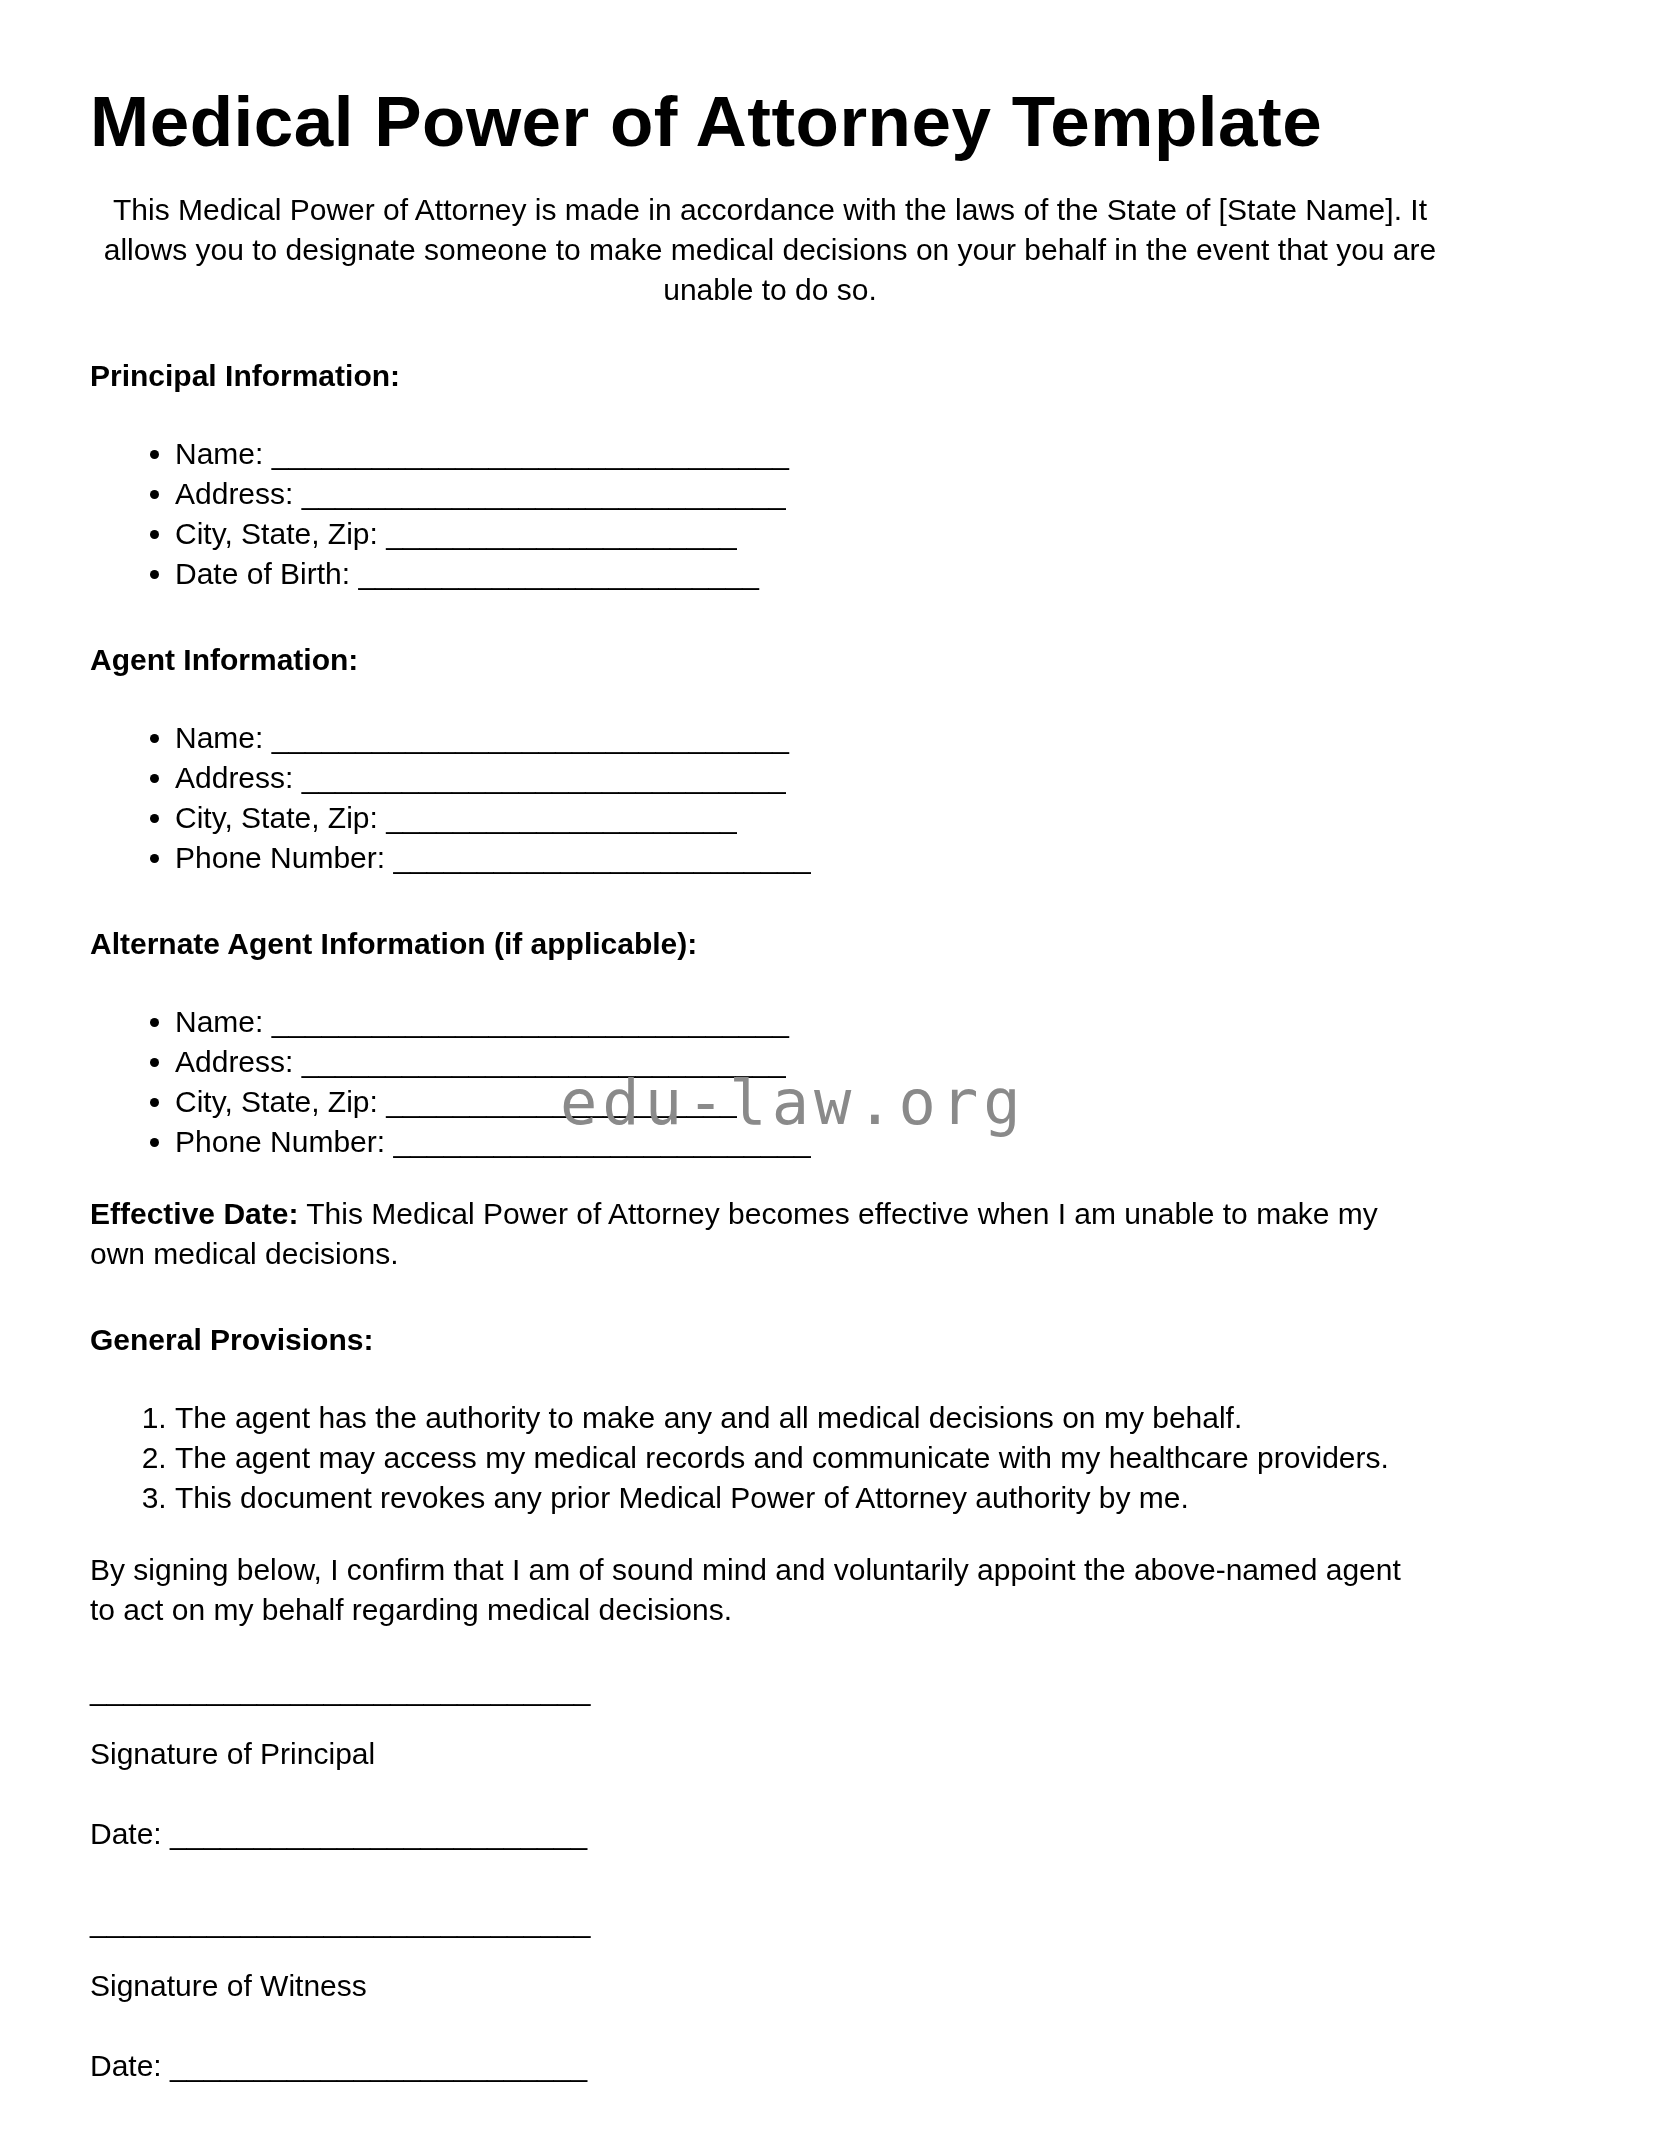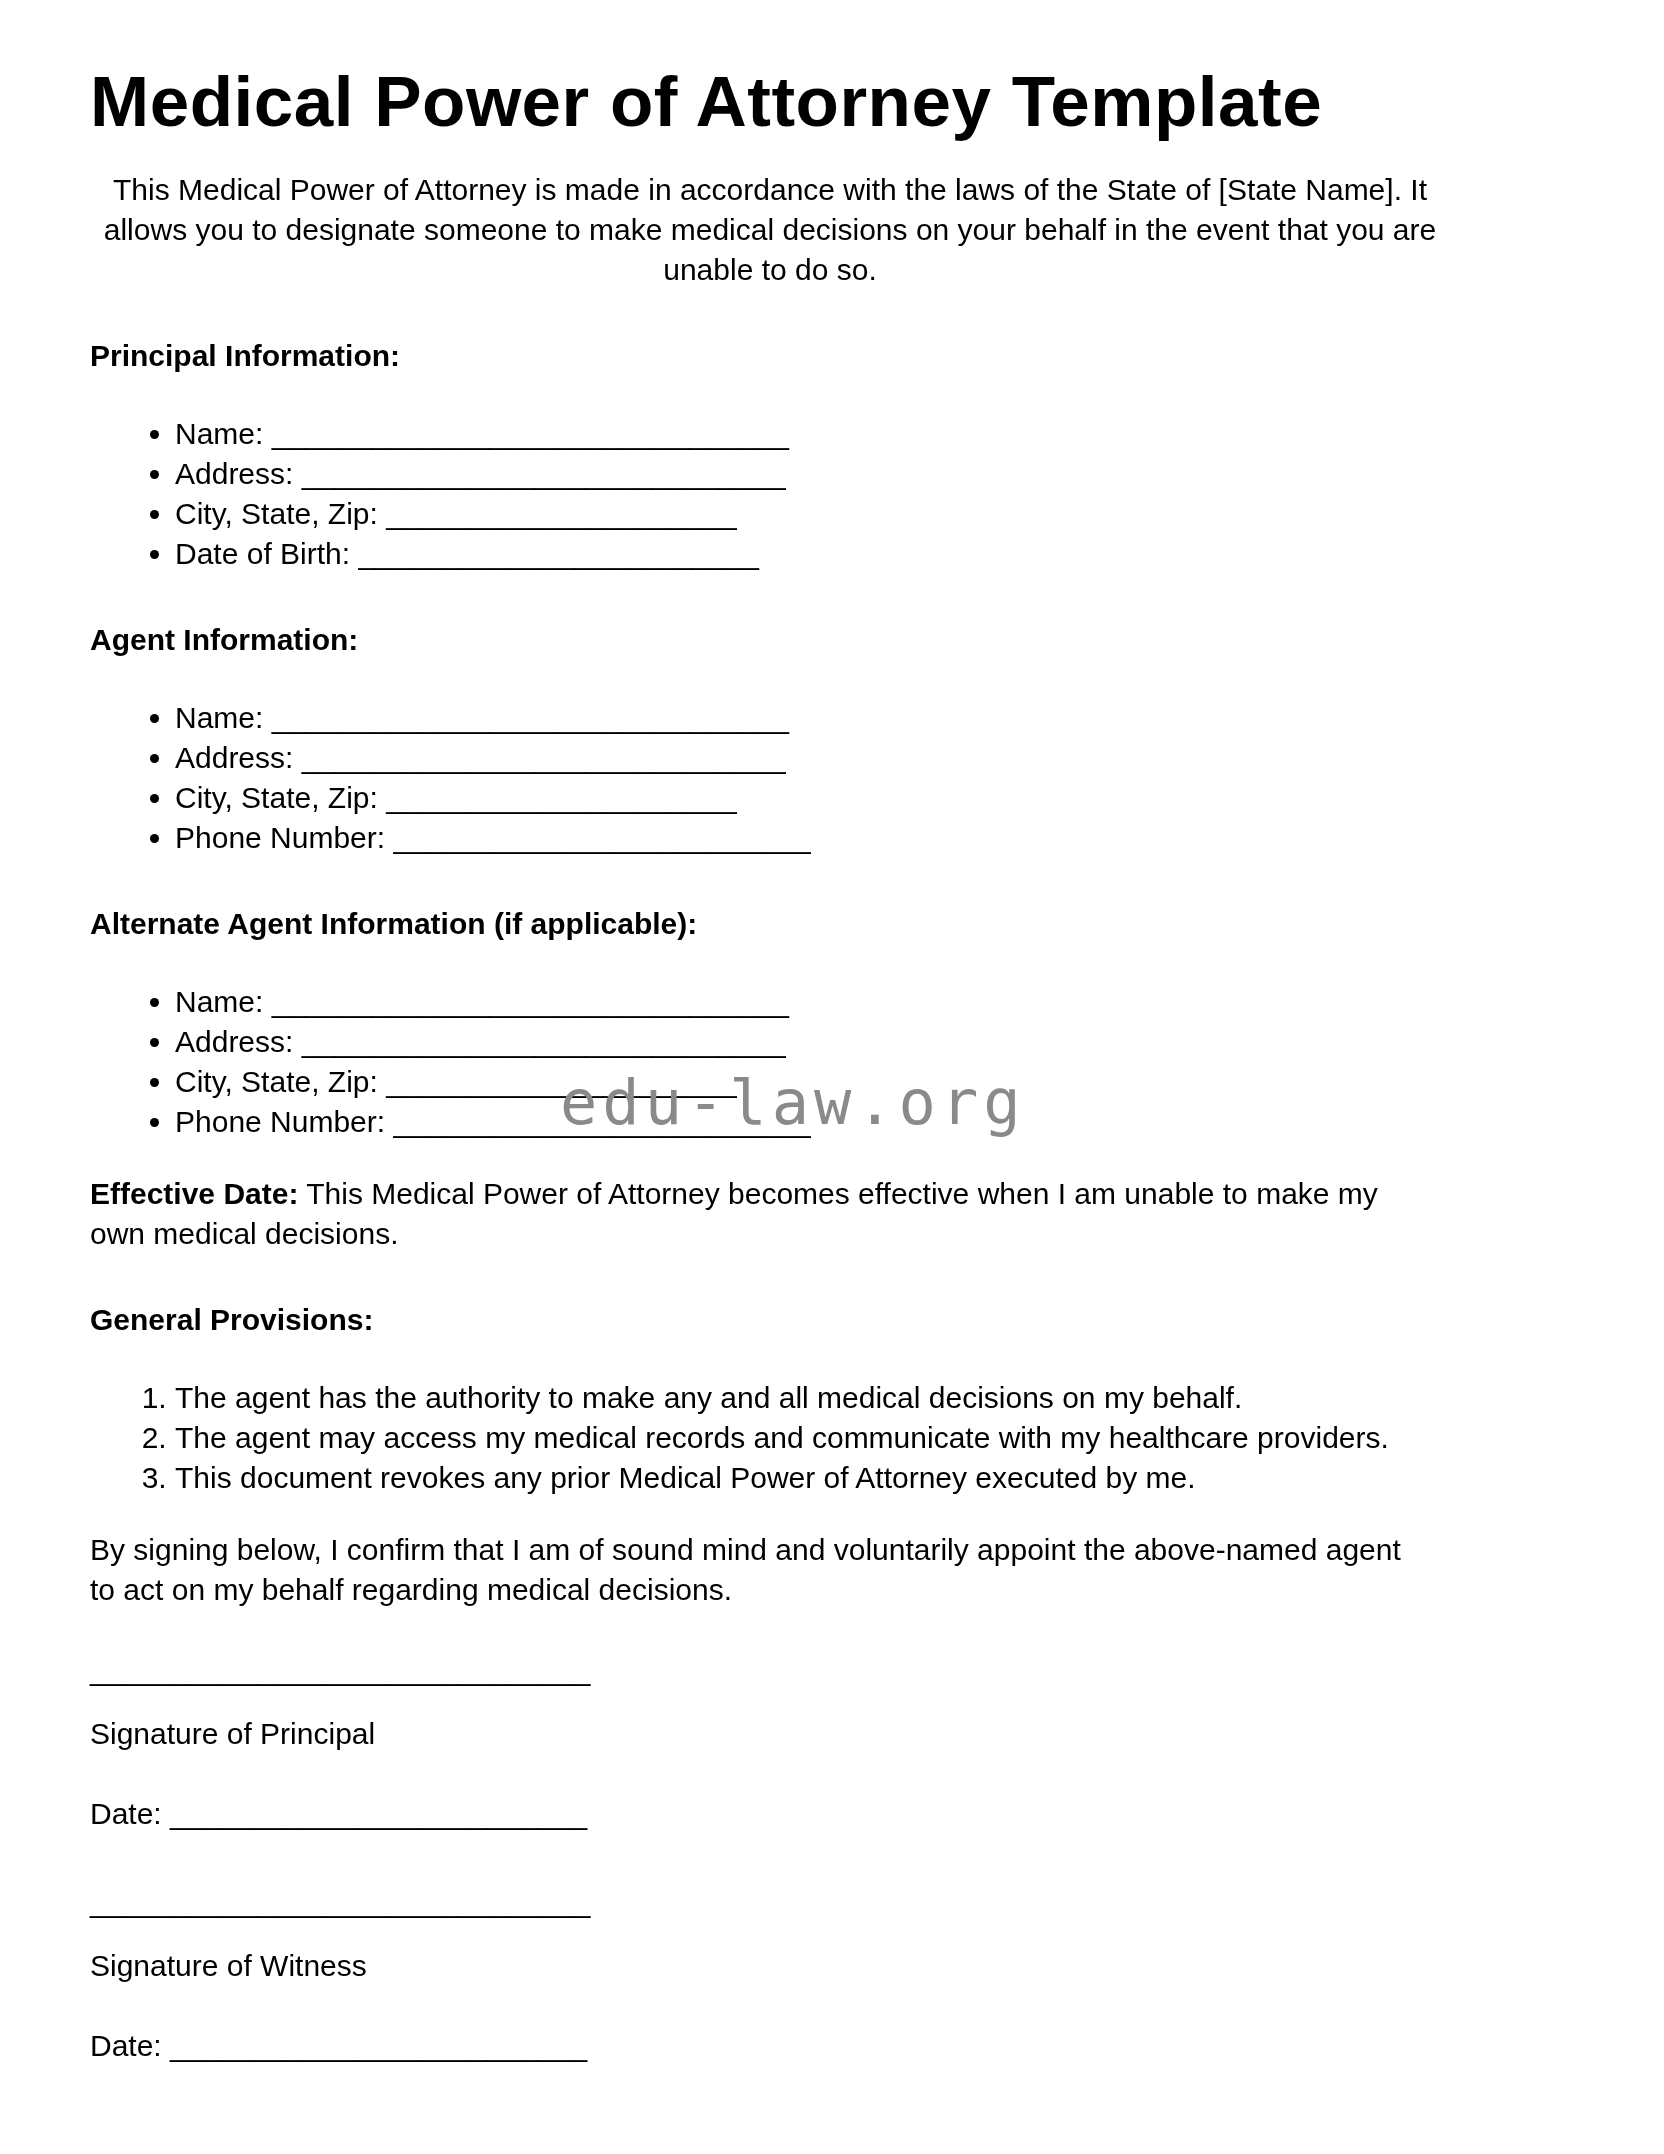--- a/index.html
+++ b/index.html
@@ -6,21 +6,21 @@
     margin: 0;
     padding: 0;
     background: #ffffff;
   }
   .page {
     position: relative;
     width: 1664px;
     height: 2154px;
     background: #ffffff;
     box-sizing: border-box;
-    padding: 66px 90px 0 90px;
+    padding: 86px 90px 0 90px;
     font-family: "Liberation Sans", "DejaVu Sans", sans-serif;
     color: #000000;
     font-size: 30px;
     line-height: 40px;
     overflow: hidden;
   }
   h1.doc-title {
     margin: 0;
     font-size: 71px;
     line-height: 72px;
@@ -141,21 +141,21 @@
 
   <p class="para effective-para">
     <strong class="inline-label">Effective Date:</strong>
     <span>This Medical Power of Attorney becomes effective when I am unable to make my own medical decisions.</span>
   </p>
 
   <h2 class="sec-heading">General Provisions:</h2>
   <ol class="prov-list">
     <li>The agent has the authority to make any and all medical decisions on my behalf.</li>
     <li>The agent may access my medical records and communicate with my healthcare providers.</li>
-    <li>This document revokes any prior Medical Power of Attorney executed by me.</li>
+    <li>This document revokes any prior Medical Power of Attorney authority by me.</li>
   </ol>
 
   <p class="para closing-para">By signing below, I confirm that I am of sound mind and voluntarily appoint the above-named agent to act on my behalf regarding medical decisions.</p>
 
   <div class="sig-block-first">
     <div class="sig-line blank">______________________________</div>
     <div class="sig-label">Signature of Principal</div>
     <div class="date-row">
       <span>Date:</span>
       <span class="blank">_________________________</span>

